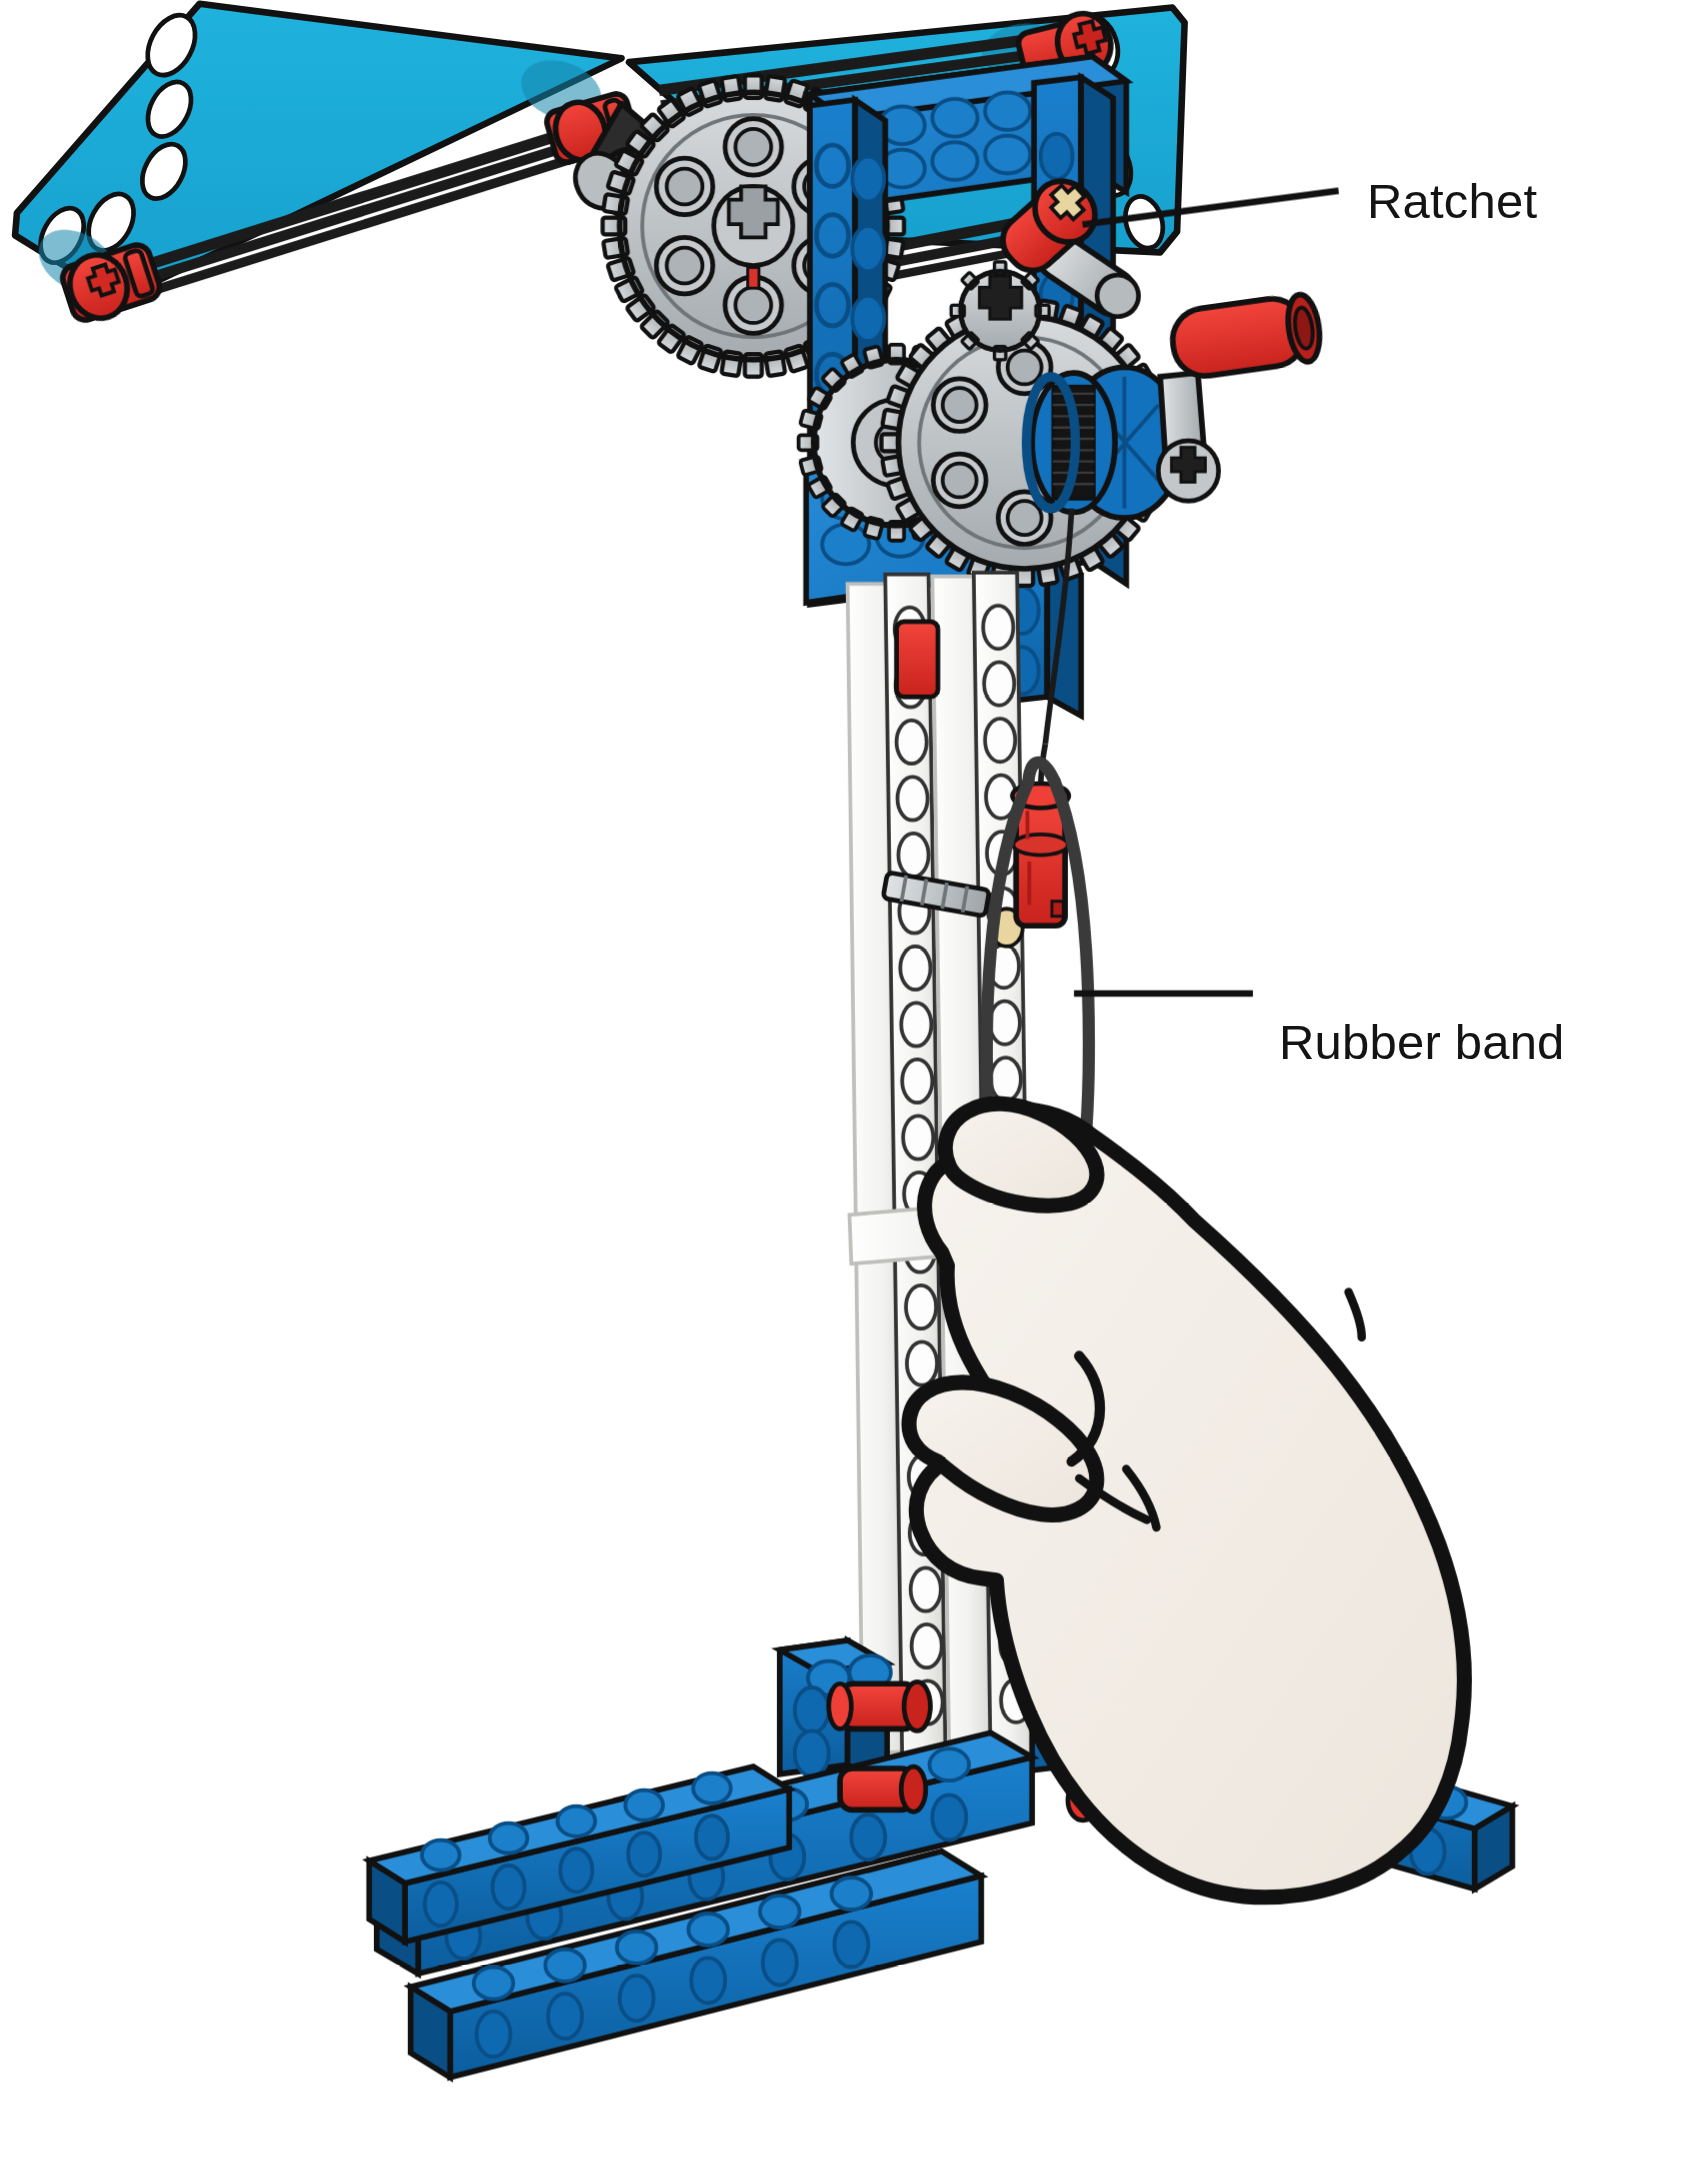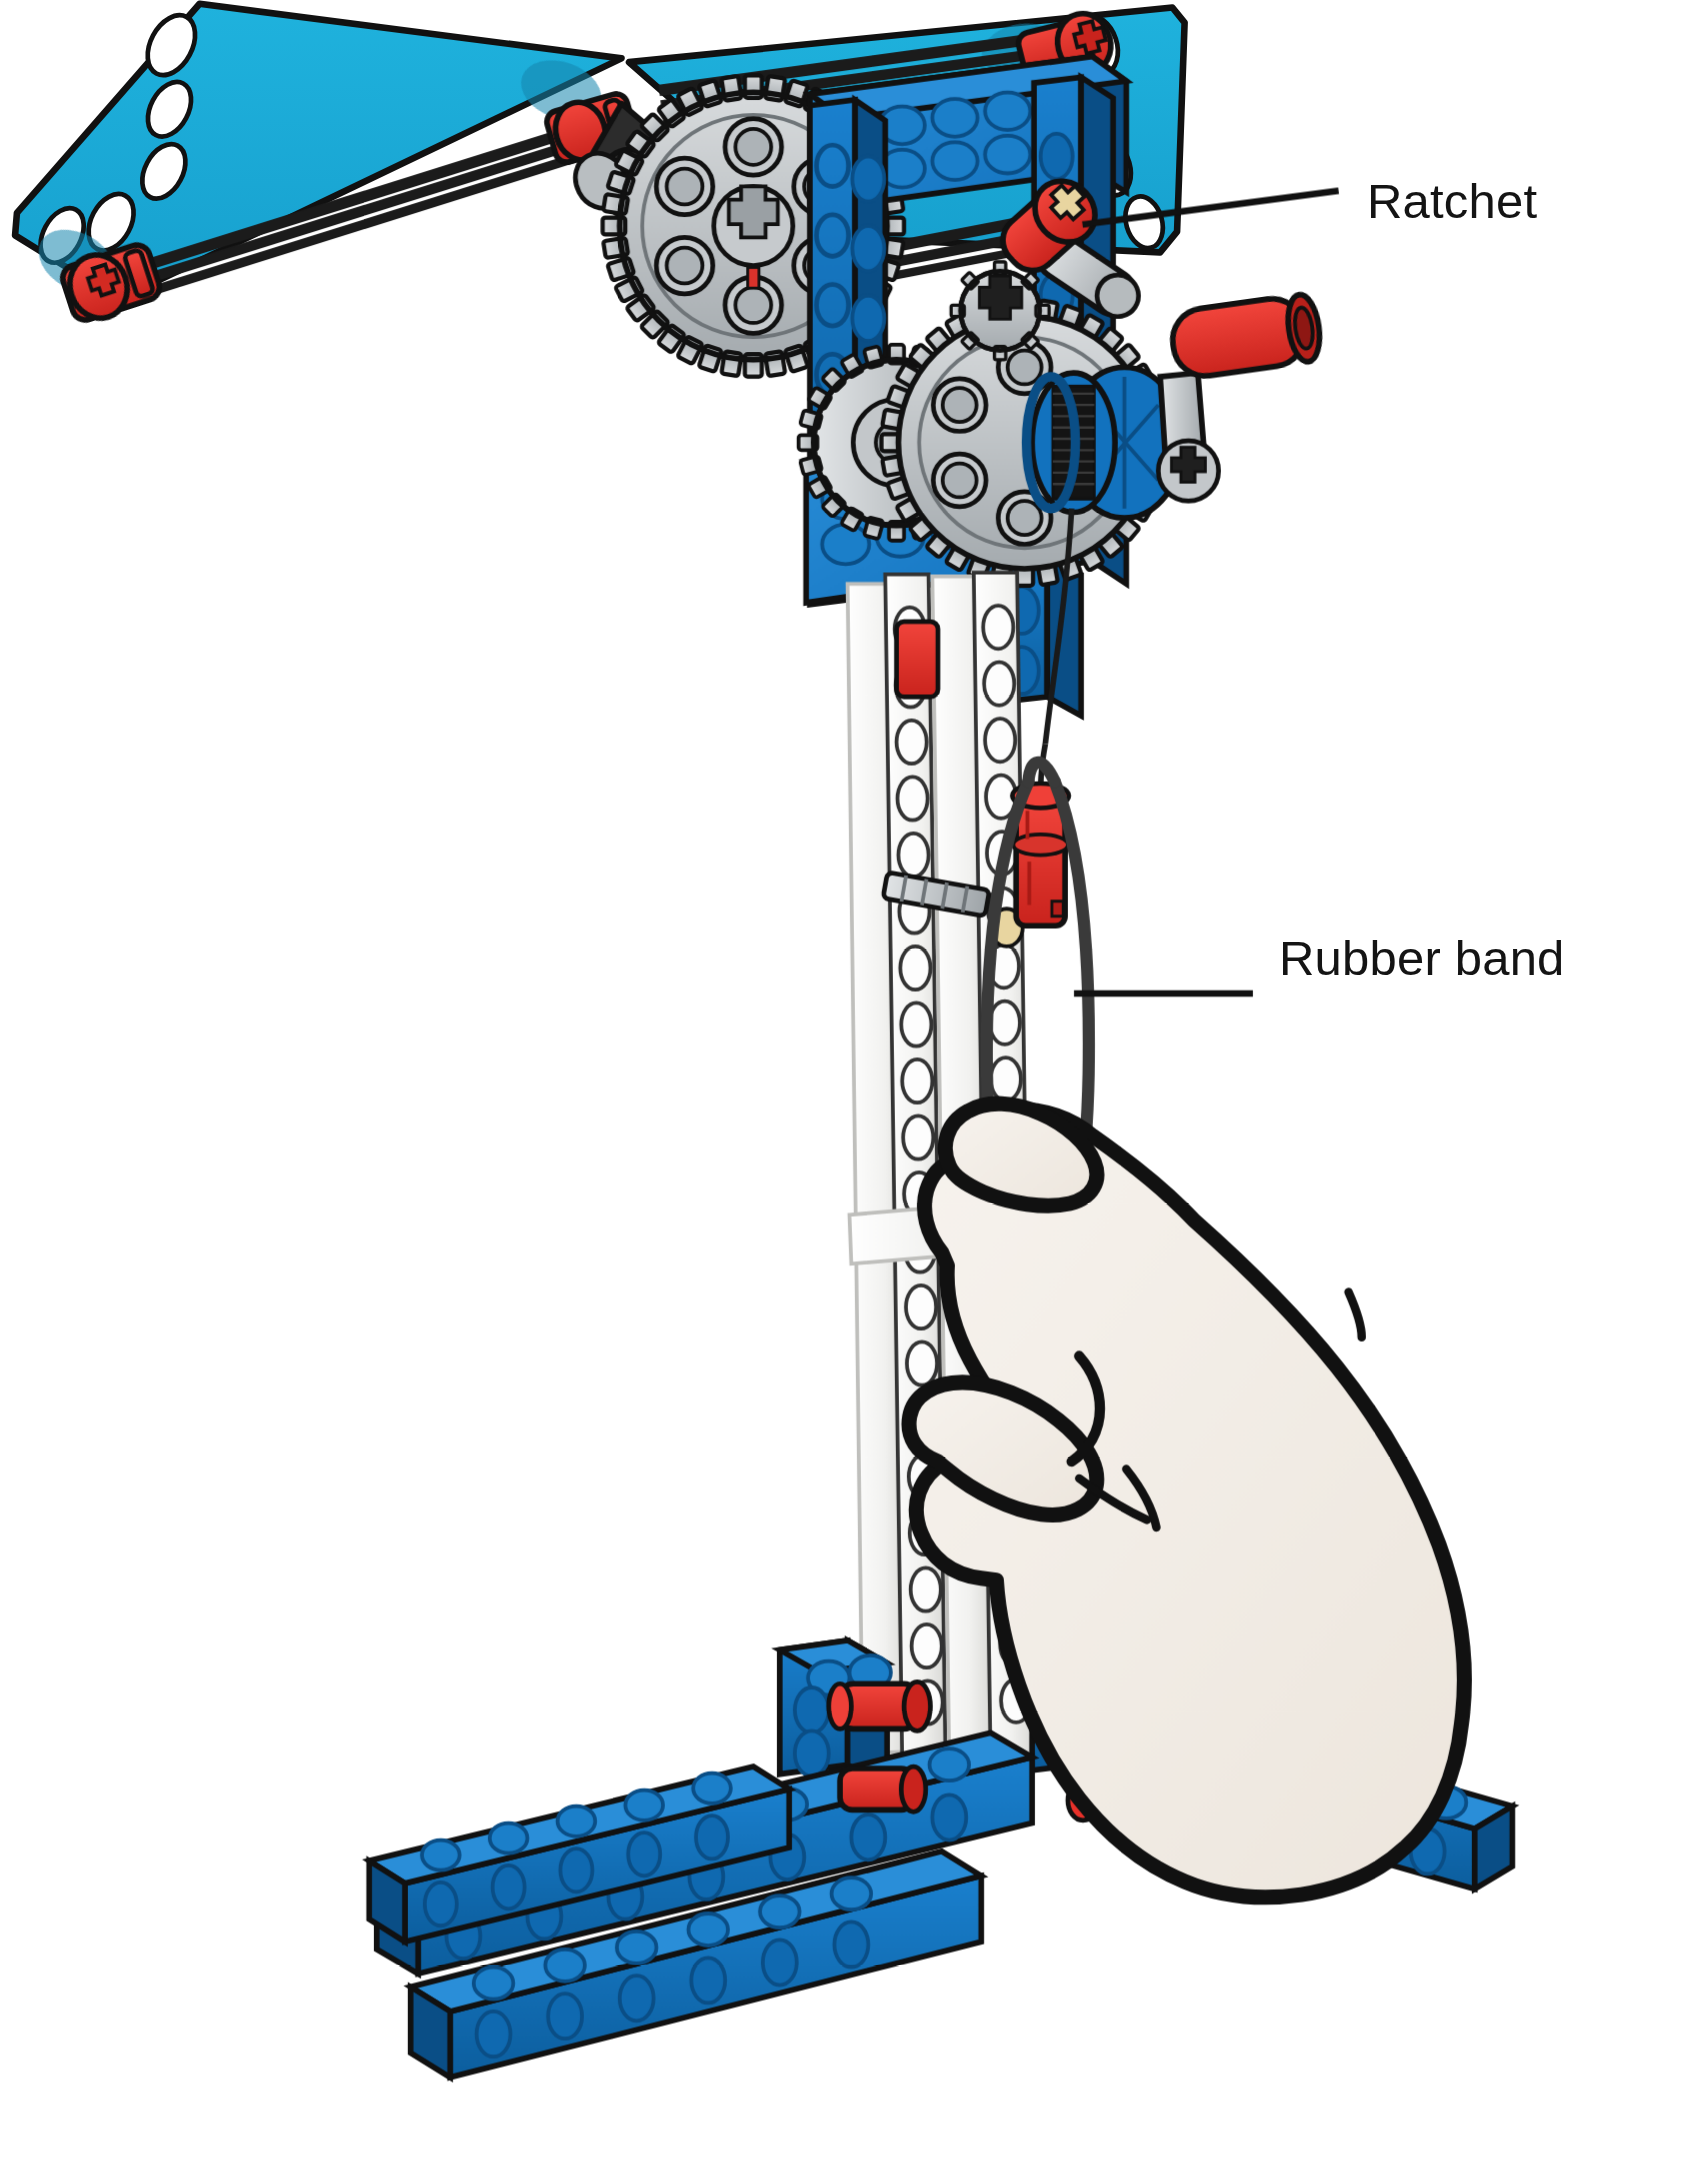--- a/index.html
+++ b/index.html
@@ -11,21 +11,21 @@
     position:absolute;
     font-family:"Liberation Sans",sans-serif;
     font-size:49px;
     font-weight:400;
     color:#141414;
     letter-spacing:0.2px;
     white-space:nowrap;
     line-height:1;
   }
   #lbl-ratchet{left:1367px;top:177px;}
-  #lbl-rubber{left:1279px;top:934px;}
+  #lbl-rubber{left:1279px;top:1018px;}
 </style>
 </head>
 <body>
 
 <div id="stage">
 
   <svg id="scene" viewBox="0 0 1800 2309" xmlns="http://www.w3.org/2000/svg">
     <defs>
       <linearGradient id="gGrey" x1="0" y1="0" x2="0" y2="1">
         <stop offset="0" stop-color="#D8DBDD"></stop>

